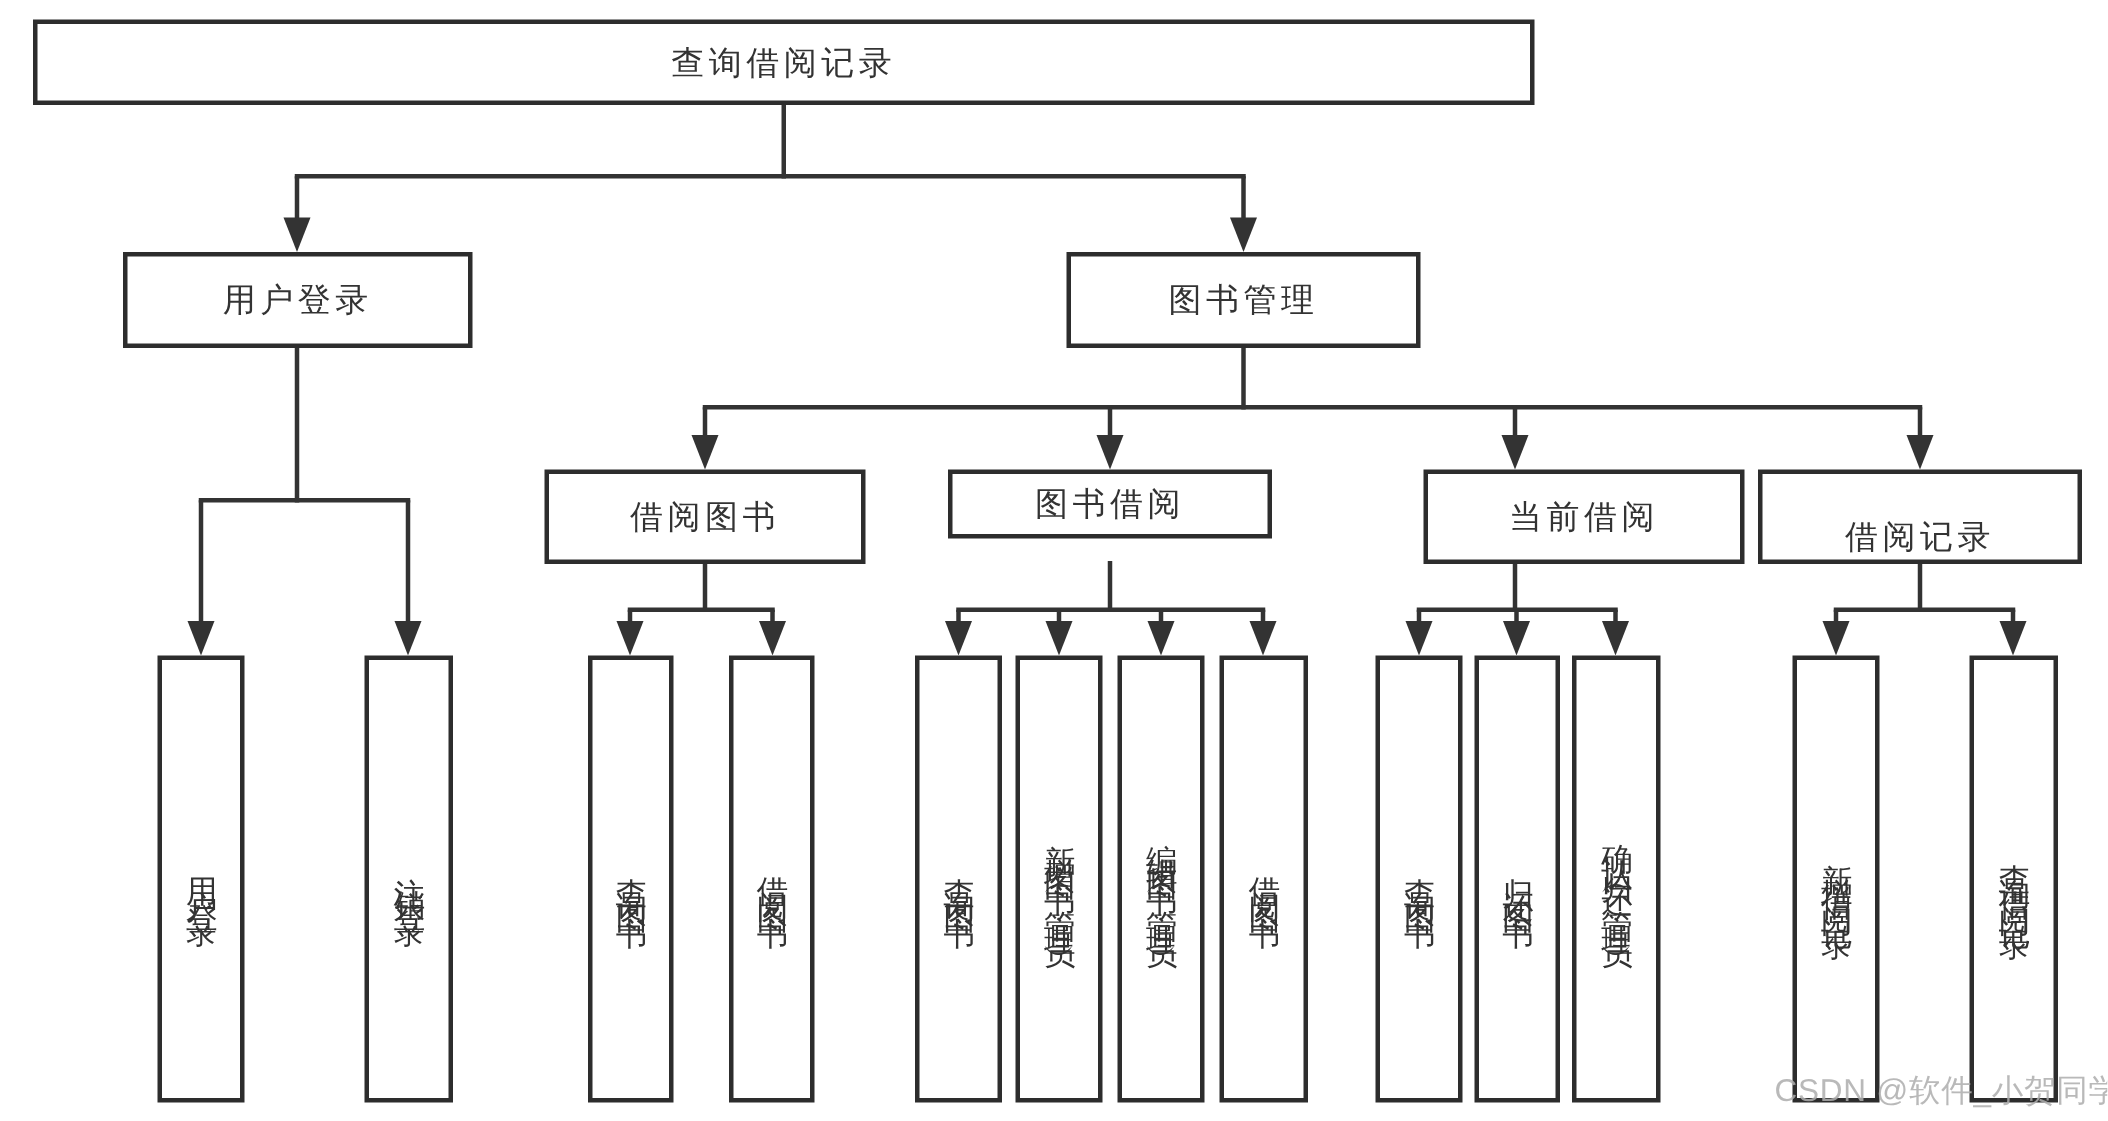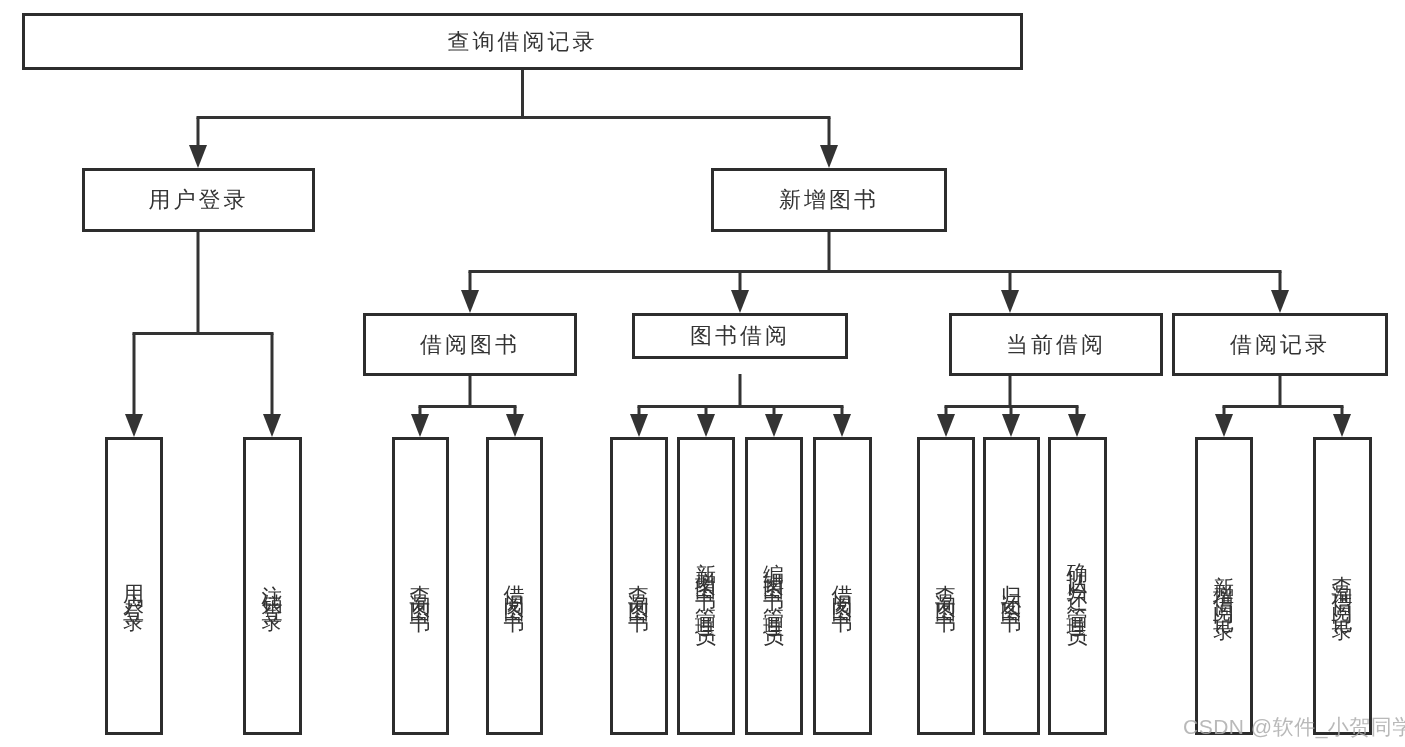--- a/index.html
+++ b/index.html
@@ -129,33 +129,33 @@
   </svg>
 
   <div class="node hbox" style="left:22px; top:13px; width:1001px; height:57px;">
     <span>查询借阅记录</span>
   </div>
 
   <div class="node hbox" style="left:82px; top:168px; width:233px; height:64px;">
     <span>用户登录</span>
   </div>
   <div class="node hbox" style="left:711px; top:168px; width:236px; height:64px;">
-    <span>新增图书</span>
+    <span>图书管理</span>
   </div>
 
   <div class="node hbox" style="left:363px; top:313px; width:214px; height:63px;">
     <span>借阅图书</span>
   </div>
   <div class="node hbox" style="left:632px; top:313px; width:216px; height:46px;">
     <span>图书借阅</span>
   </div>
   <div class="node hbox" style="left:903px; top:313px; width:214px; height:63px;margin-left:46px;">
     <span>当前借阅</span>
   </div>
-  <div class="node hbox" style="left:1172px; top:313px; width:216px; height:63px;">
+  <div class="node hbox" style="left:1172px; top:313px; width:216px; height:63px;align-items:flex-end;">
     <span>借阅记录</span>
   </div>
 
   <div class="node" style="left:105px; top:437px; width:58px; height:298px;">
     <span class="label-v">用户登录</span>
   </div>
   <div class="node" style="left:243px; top:437px; width:59px; height:298px;">
     <span class="label-v">注销登录</span>
   </div>
 

